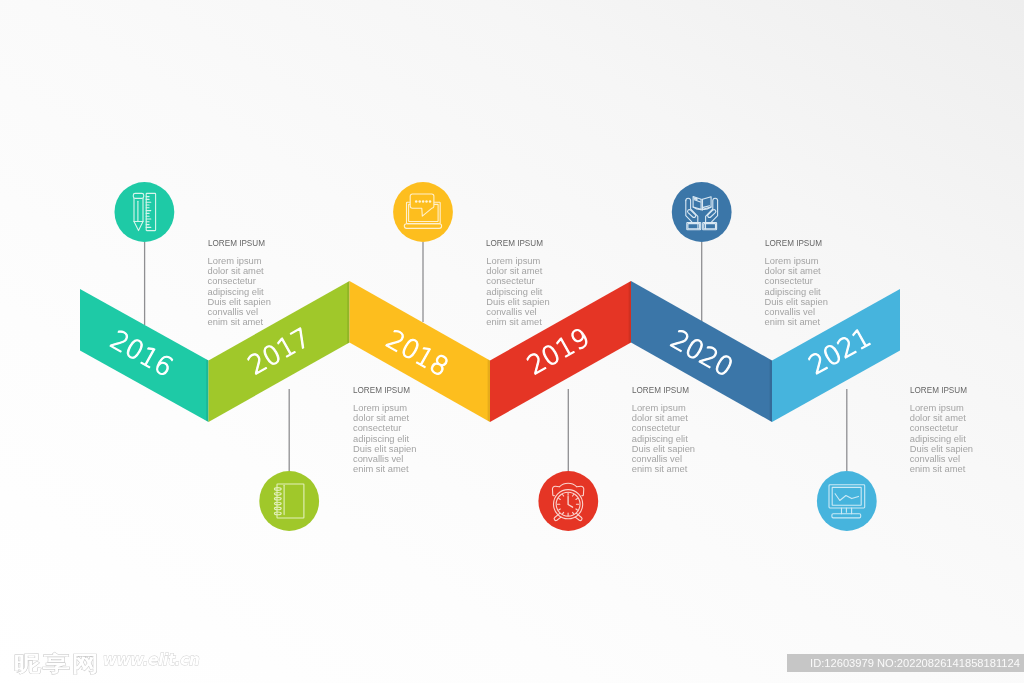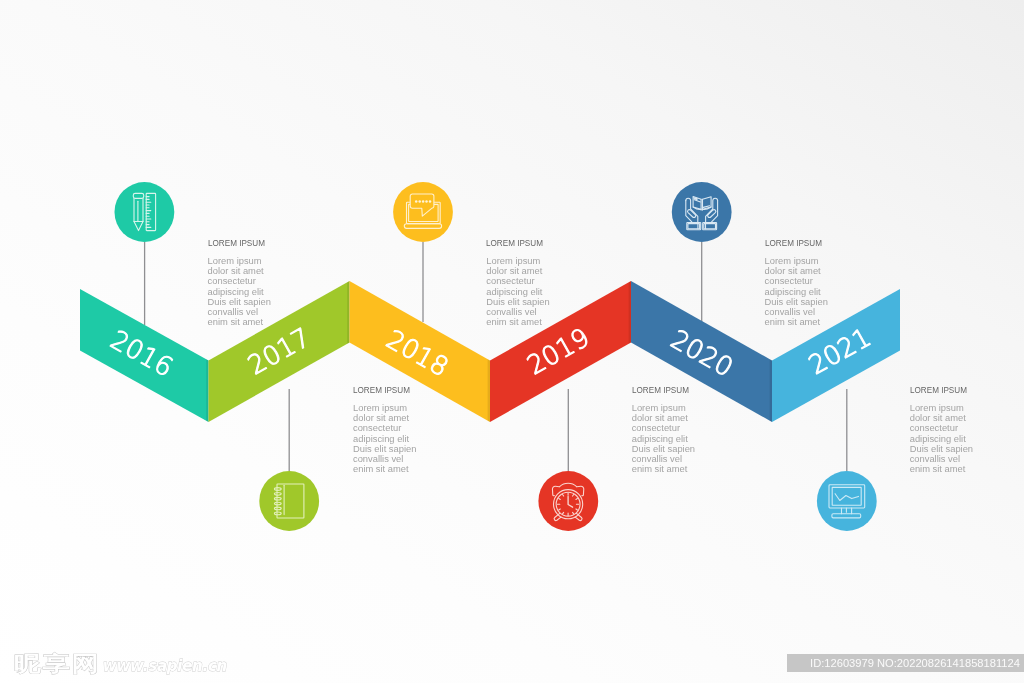--- a/index.html
+++ b/index.html
@@ -32,21 +32,21 @@
       font-family:"DejaVu Sans",sans-serif;font-weight:200;paint-order:stroke;
       stroke-linejoin:round;text-rendering:geometricPrecision;
       text-anchor:middle;dominant-baseline:middle;letter-spacing:0px;}
   .txtblock{position:absolute;filter:drop-shadow(0 0 0 rgba(0,0,0,0));margin-left:36px;}
   .hd{font-size:9.2px;letter-spacing:0px;color:#666666;white-space:nowrap;
       font-weight:400;line-height:9.2px;transform:scaleX(.885);transform-origin:0 0;}
   .bd{font-size:9.35px;color:#a4a4a4;line-height:10.2px;margin-top:7.6px;white-space:pre-line;}
   .idchip{position:absolute;filter:drop-shadow(0 0 0 rgba(0,0,0,0));left:787px;top:653.5px;width:256px;height:18px;
       background:#c6c6c6;color:#fafafa;box-sizing:border-box;
       font-size:11.15px;line-height:18px;text-align:center;letter-spacing:0px;white-space:nowrap;}
-  .watermark{position:absolute;filter:drop-shadow(0 0 0 rgba(0,0,0,0));left:14px;bottom:9px;display:flex;align-items:flex-end;gap:6px;}
+  .watermark{position:absolute;filter:drop-shadow(0 0 0 rgba(0,0,0,0));left:14px;bottom:9px;display:flex;align-items:flex-start;gap:6px;}
   .wm-logo{font-size:21px;font-weight:700;color:#ffffff;paint-order:stroke;
       -webkit-text-stroke:0.75px #c2c2c2;line-height:21px;letter-spacing:1.6px;
       font-family:"Liberation Sans",sans-serif;display:inline-block;
       transform:scaleX(1.28) scaleY(1.02);transform-origin:0 100%;margin-right:15px;}
   .wm-site{font-size:15.1px;font-weight:700;font-style:italic;color:#ffffff;paint-order:stroke;
       -webkit-text-stroke:0.8px #cfcfcf;line-height:1;letter-spacing:-0.3px;
       font-family:"DejaVu Sans",sans-serif;}
 </style>
 </head>
 <body>
@@ -241,17 +241,17 @@
 dolor sit amet
 consectetur
 adipiscing elit
 Duis elit sapien
 convallis vel
 enim sit amet</div>
   </div>
 
   <div class="watermark" data-name="watermark">
     <span class="wm-logo" data-name="watermark-logo">昵享网</span>
-    <span class="wm-site" data-name="watermark-site">www.sapien.cn</span>
+    <span class="wm-site" data-name="watermark-site">www.elit.cn</span>
   </div>
 
   <div class="idchip" data-name="image-id-badge">ID:12603979 NO:20220826141858181124</div>
 </div>
 
 </body></html>

